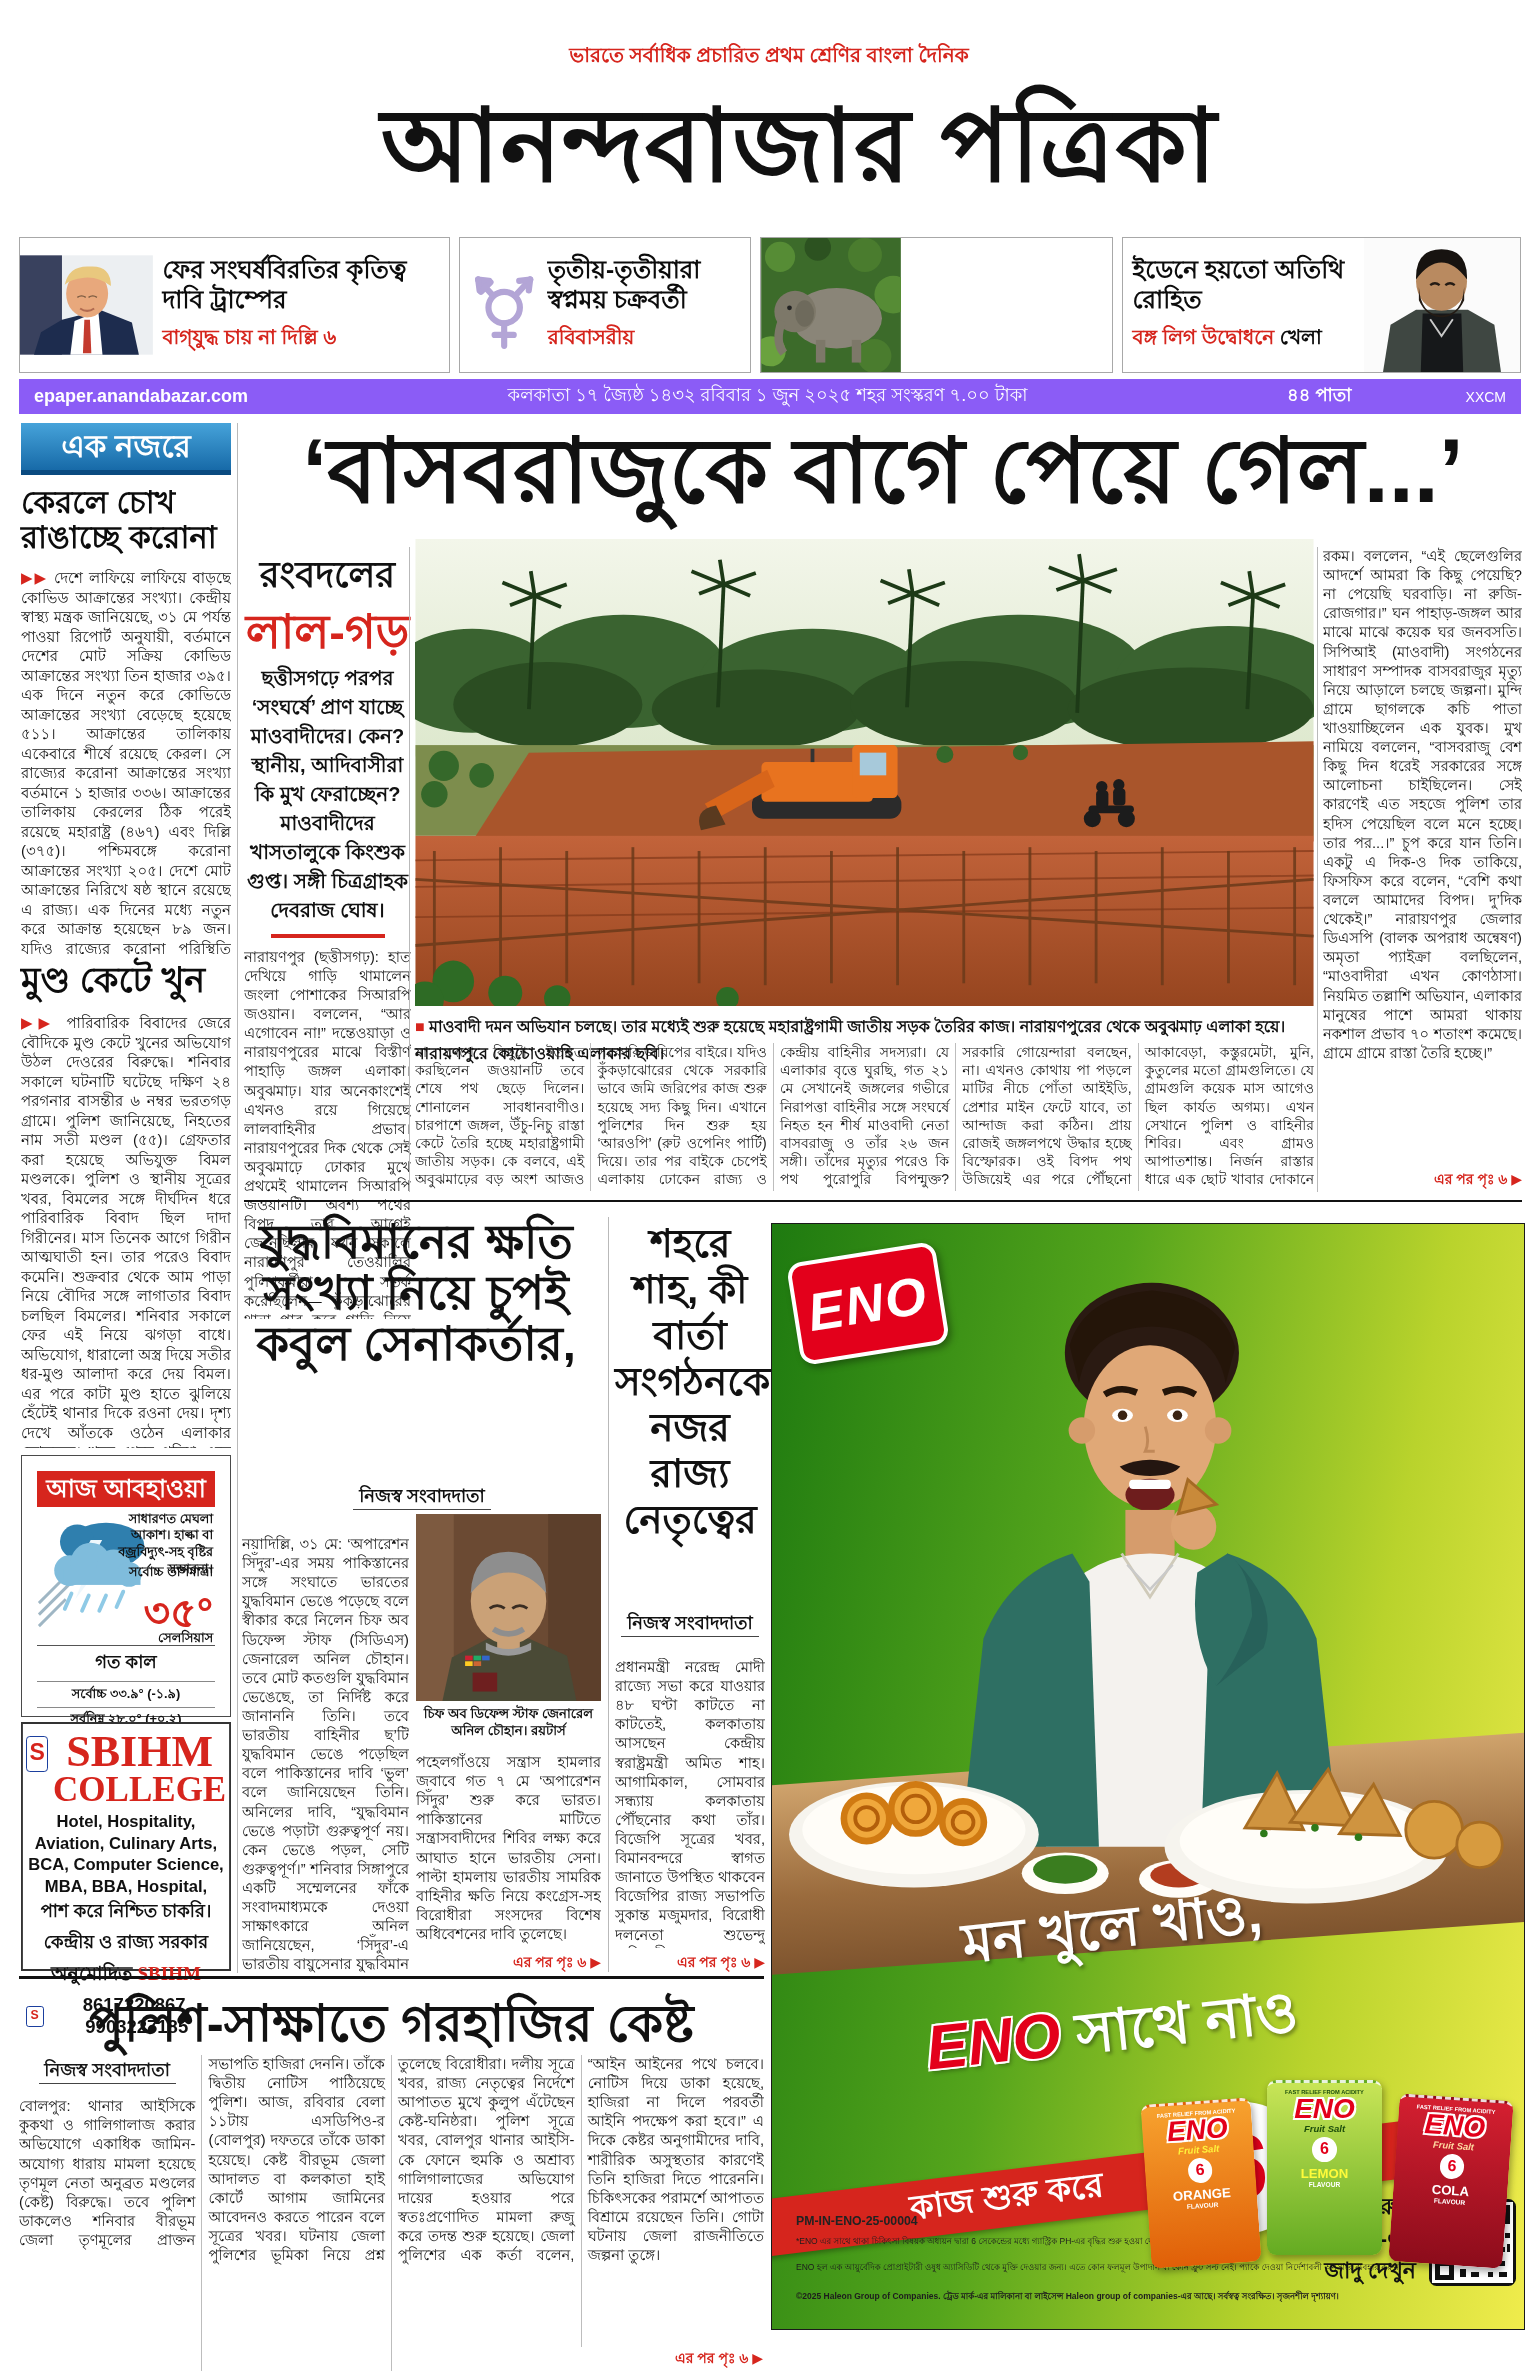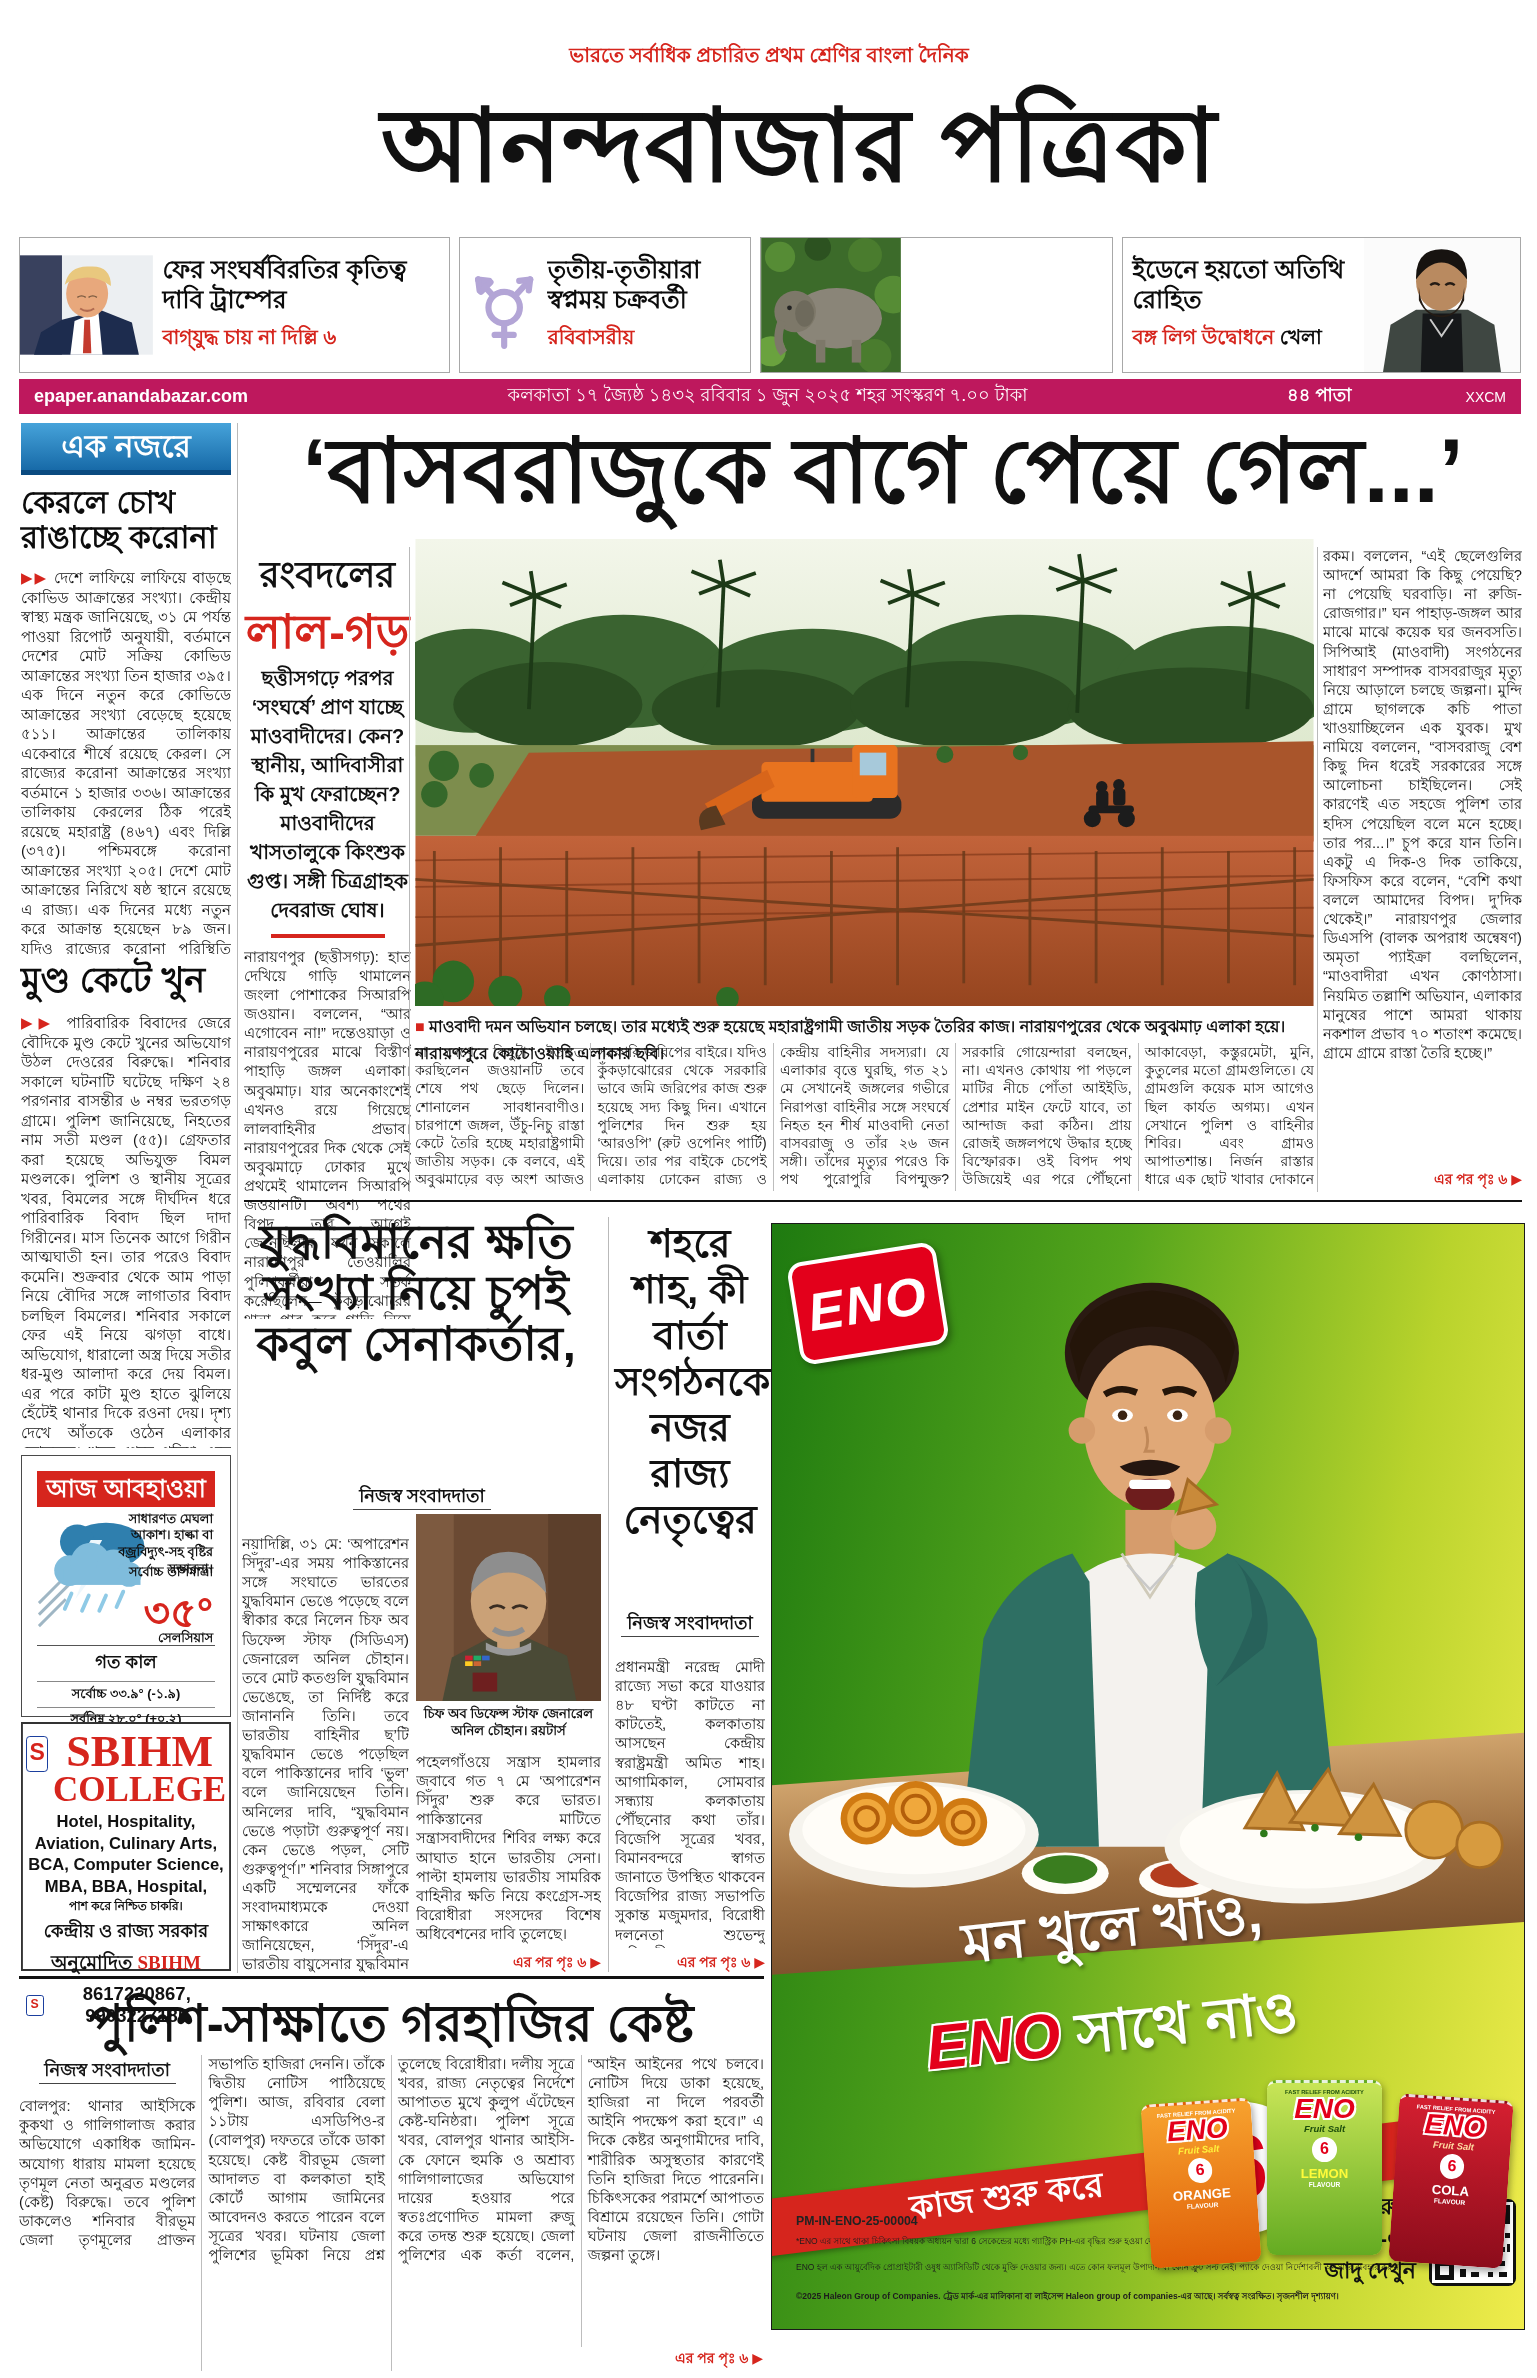--- a/index.html
+++ b/index.html
@@ -10,21 +10,21 @@
   .c{text-align:center;}
   .r{text-align:right;}
   .red{color:#d6251d;}
   .art{font-size:14.7px;line-height:1.3;text-align:justify;color:#161616;overflow:hidden;}
   .vl{position:absolute;width:0.9px;background:#b9b9b9;}
   .hl{position:absolute;background:#111;}
   .teaser{border:0.9px solid #a8a8a8;height:134px;display:flex;align-items:center;overflow:hidden;background:#fff;}
   .teaser .tx{padding:5.7px 9.5px;}
   .teaser .tt{font-size:24.6px;font-weight:bold;line-height:1.22;color:#0c0c0c;}
   .teaser .kk{font-size:20px;font-weight:bold;color:#d6251d;margin-top:6.6px;}
-  .datebar{background:#be185d;color:#fff;display:flex;align-items:center;font-size:18px;}
+  .datebar{background:#8b5cf6;color:#fff;display:flex;align-items:center;font-size:18px;}
   .glance-h{background:linear-gradient(#46a3da,#176aa8);border-bottom:5.7px solid #0a4a80;color:#fff;
             font-size:31px;font-weight:bold;text-align:center;line-height:47px;}
   .sidehe), .sidehead{}
   .sidehead{font-weight:bold;line-height:1.12;color:#0c0c0c;}
   .marker{color:#d6251d;font-weight:bold;}
   .wbox{border:1.9px solid #4a4a4a;background:#fff;}
   .wtitle{background:#d6251d;color:#fff;font-weight:bold;font-size:24.6px;text-align:center;line-height:36px;}
   .wrow{font-size:12.8px;font-weight:bold;text-align:center;border-bottom:0.9px solid #8a8a8a;padding:1.9px 0;}
   .sbox{border:1.9px solid #333;box-shadow:inset 0 0 0 0.9px #333;background:#fff;text-align:center;}
   .serif{font-family:"Liberation Serif","DejaVu Serif",serif;}
@@ -196,21 +196,21 @@
 
   <div class="abs sbox" style="left:21px;top:1722px;width:210px;height:249px;box-sizing:border-box;padding:7.6px 3.8px 3.8px;">
     <div style="display:flex;align-items:flex-start;justify-content:center;gap:4.7px;">
       <div style="width:34px;height:34px;border:1.9px solid #1b3f9e;border-radius:3.8px;color:#d6251d;font-weight:bold;font-size:23px;line-height:30px;margin-top:5.7px;">S</div>
       <div>
         <div class="serif b" style="color:#d6251d;font-size:44px;line-height:.95;">SBIHM</div>
         <div class="serif b" style="color:#d6251d;font-size:35px;line-height:1;">COLLEGE</div>
       </div>
     </div>
     <div class="b" style="font-size:16.6px;line-height:1.3;margin-top:3.8px;">Hotel, Hospitality, Aviation,  Culinary Arts, BCA, Computer Science, MBA,  BBA, Hospital,</div>
-    <div class="b" style="font-size:12px;">পাশ করে নিশ্চিত চাকরি।</div>
+    <div class="b" style="font-size:18px;">পাশ করে নিশ্চিত চাকরি।</div>
     <div class="b" style="font-size:18px;">কেন্দ্রীয় ও রাজ্য সরকার</div>
     <div class="b" style="font-size:19px;">
       <span>অনুমোদিত</span> <span class="red serif">SBIHM</span>
     </div>
     <div class="b" style="font-size:18.5px;margin-top:2.8px;display:flex;align-items:center;justify-content:center;gap:3.8px;">
       <span style="display:inline-block;width:19px;height:19px;border:1.9px solid #1b3f9e;border-radius:2.8px;color:#d6251d;font-size:12.3px;line-height:17px;">S</span>
       <span>8617220867, 9903227185</span>
     </div>
   </div>
 

